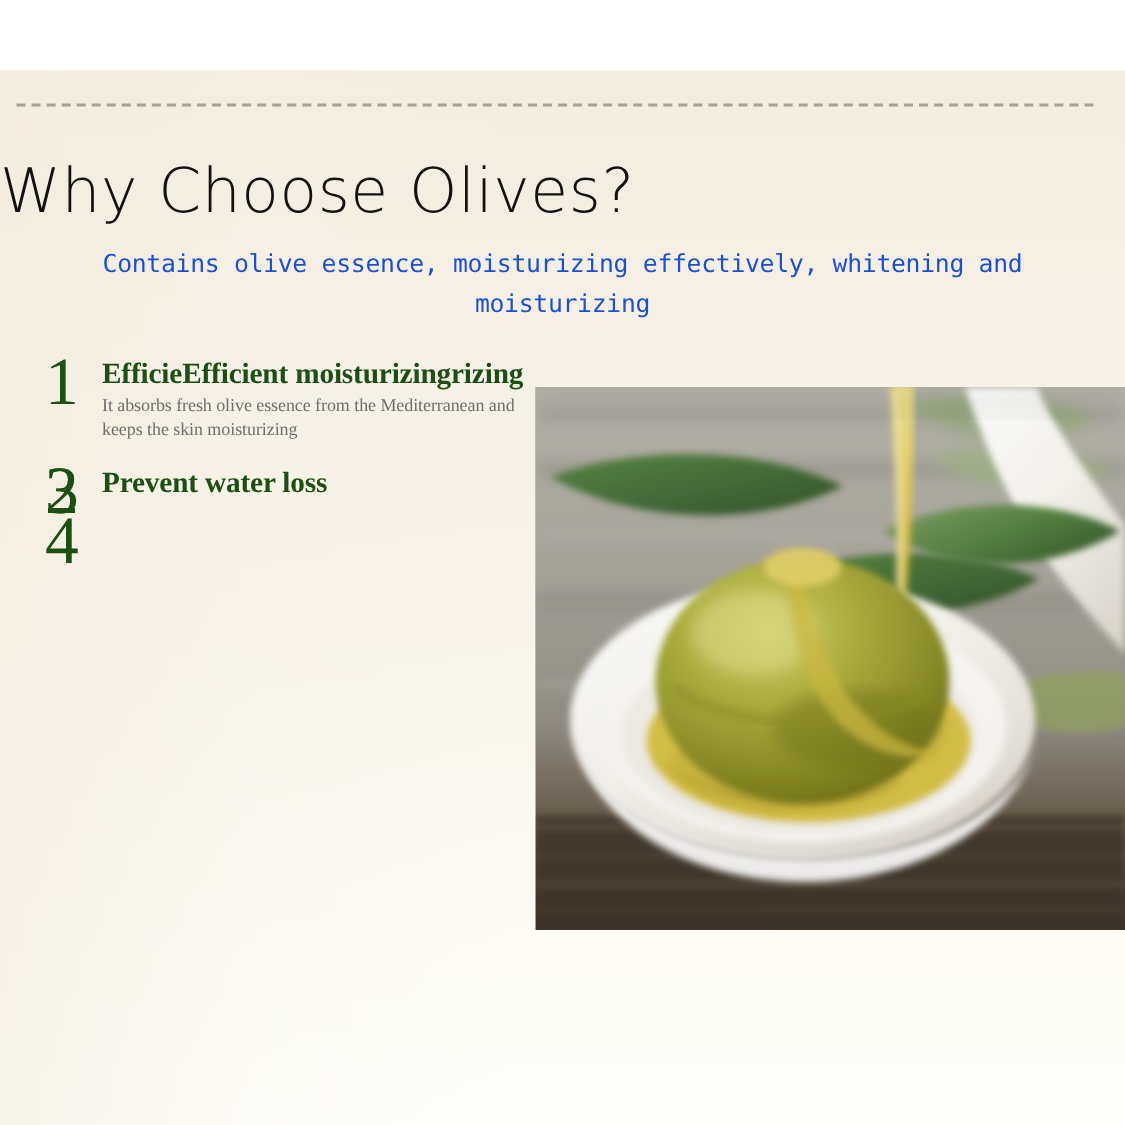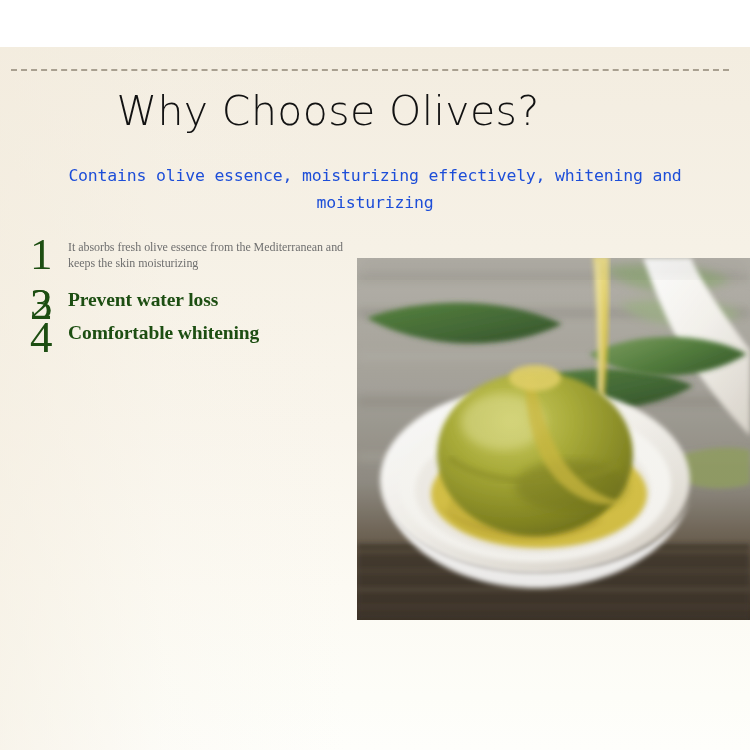--- a/index.html
+++ b/index.html
@@ -60,23 +60,23 @@
     width: 718px;
     height: 0;
     border-top: 2px dashed #9c9383;
     opacity: 0.85;
   }
 
   
   .title {
     position: absolute;
     left: 0;
-    top: 90px;
+    top: 106px;
     width: 656px;
-    text-align: center;
+    text-align: left;
     font-family: "DejaVu Sans", "Liberation Sans", sans-serif;
     font-weight: 300;
     font-size: 41px;
     letter-spacing: 0.4px;
     color: #121212;
     line-height: 1.05;
     white-space: nowrap;
   }
   .subtitle {
     position: absolute;
@@ -161,35 +161,35 @@
 
   <div class="divider"></div>
 
   <div class="title">Why Choose Olives?</div>
   <div class="subtitle">Contains olive essence, moisturizing effectively, whitening and moisturizing</div>
 
   <div class="features">
 
     <div class="feature" id="feature-1">
       <div class="feature-num">1</div>
+      <div class="feature-title">EfficieEfficient moisturizingrizing</div>
       <div class="feature-desc">It absorbs fresh olive essence from the Mediterranean and keeps the skin moisturizing</div>
     </div>
 
     <div class="feature" id="feature-2">
       <div class="feature-num">2</div>
     </div>
 
     <div class="feature" id="feature-3">
       <div class="feature-num">3</div>
       <div class="feature-title">Prevent water loss</div>
     </div>
 
     <div class="feature" id="feature-4">
       <div class="feature-num">4</div>
-      <div class="feature-title">Comfortable whitening</div>
     </div>
 
   </div>
 
   <div class="photo">
     <svg width="393" height="362" viewBox="0 0 393 362" xmlns="http://www.w3.org/2000/svg">
       <defs>
         <linearGradient id="woodBg" x1="0" y1="0" x2="0" y2="1">
           <stop offset="0%" stop-color="#b3b0a8"></stop>
           <stop offset="35%" stop-color="#a4a199"></stop>

